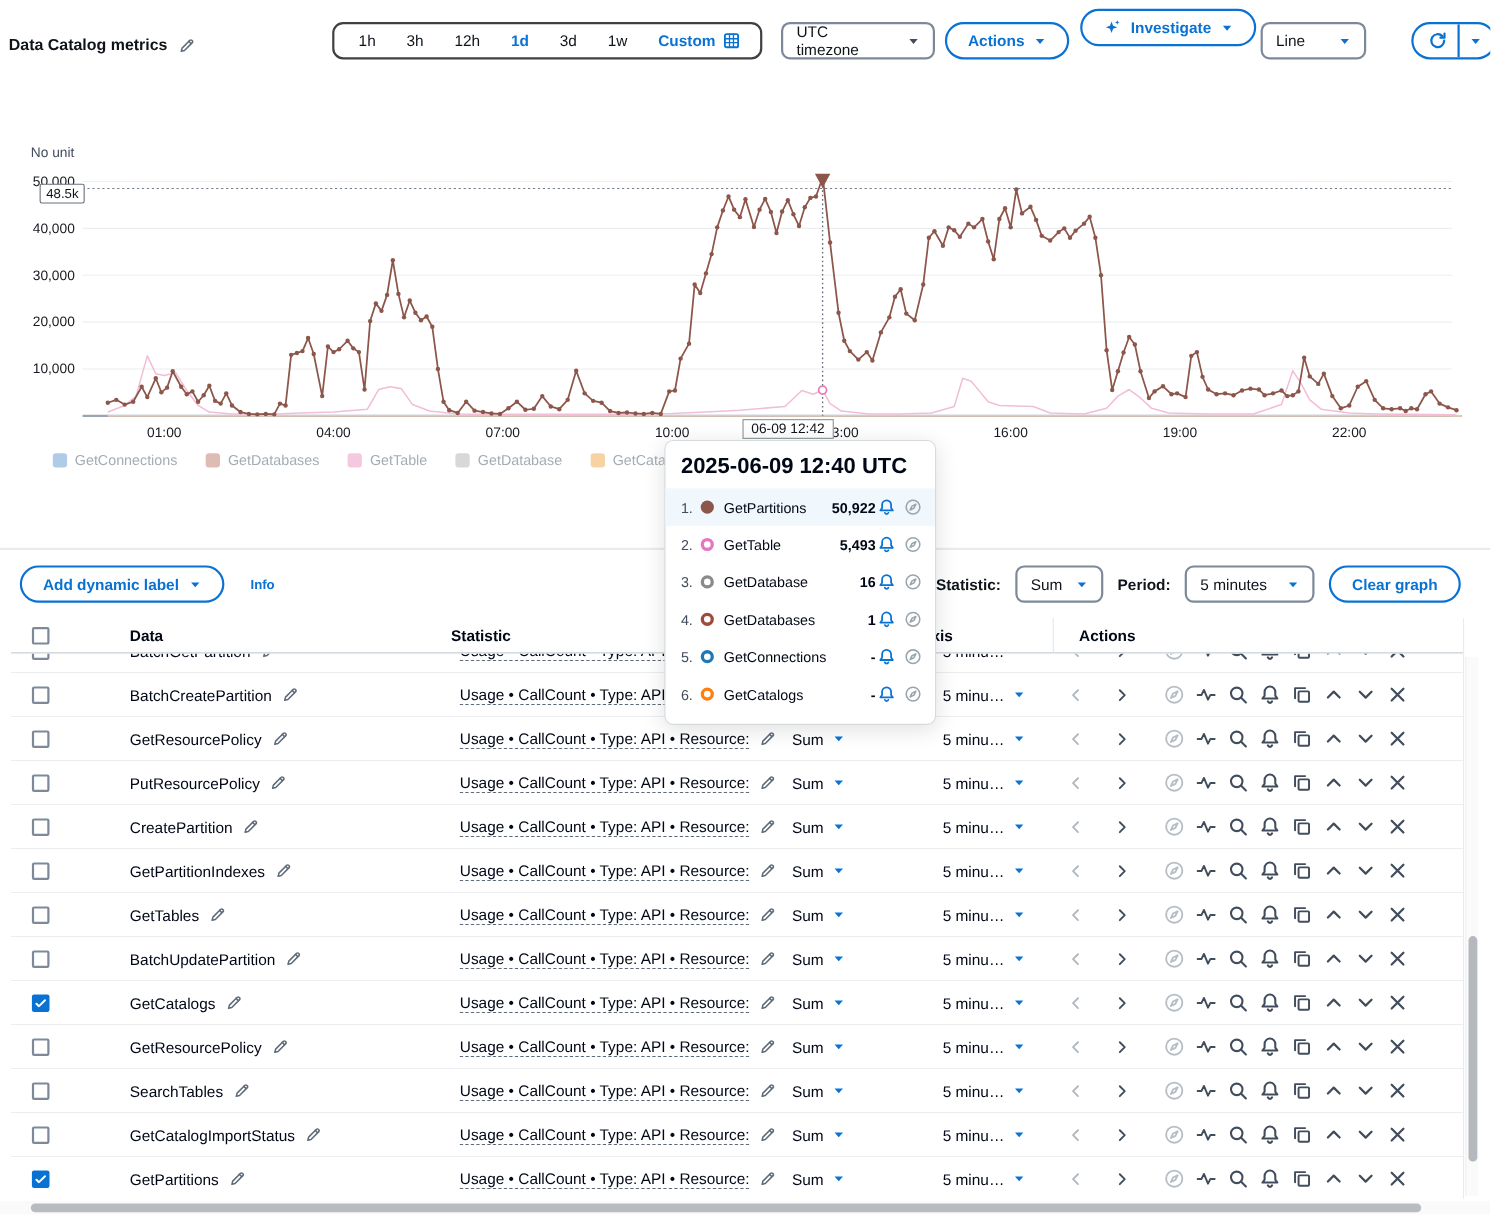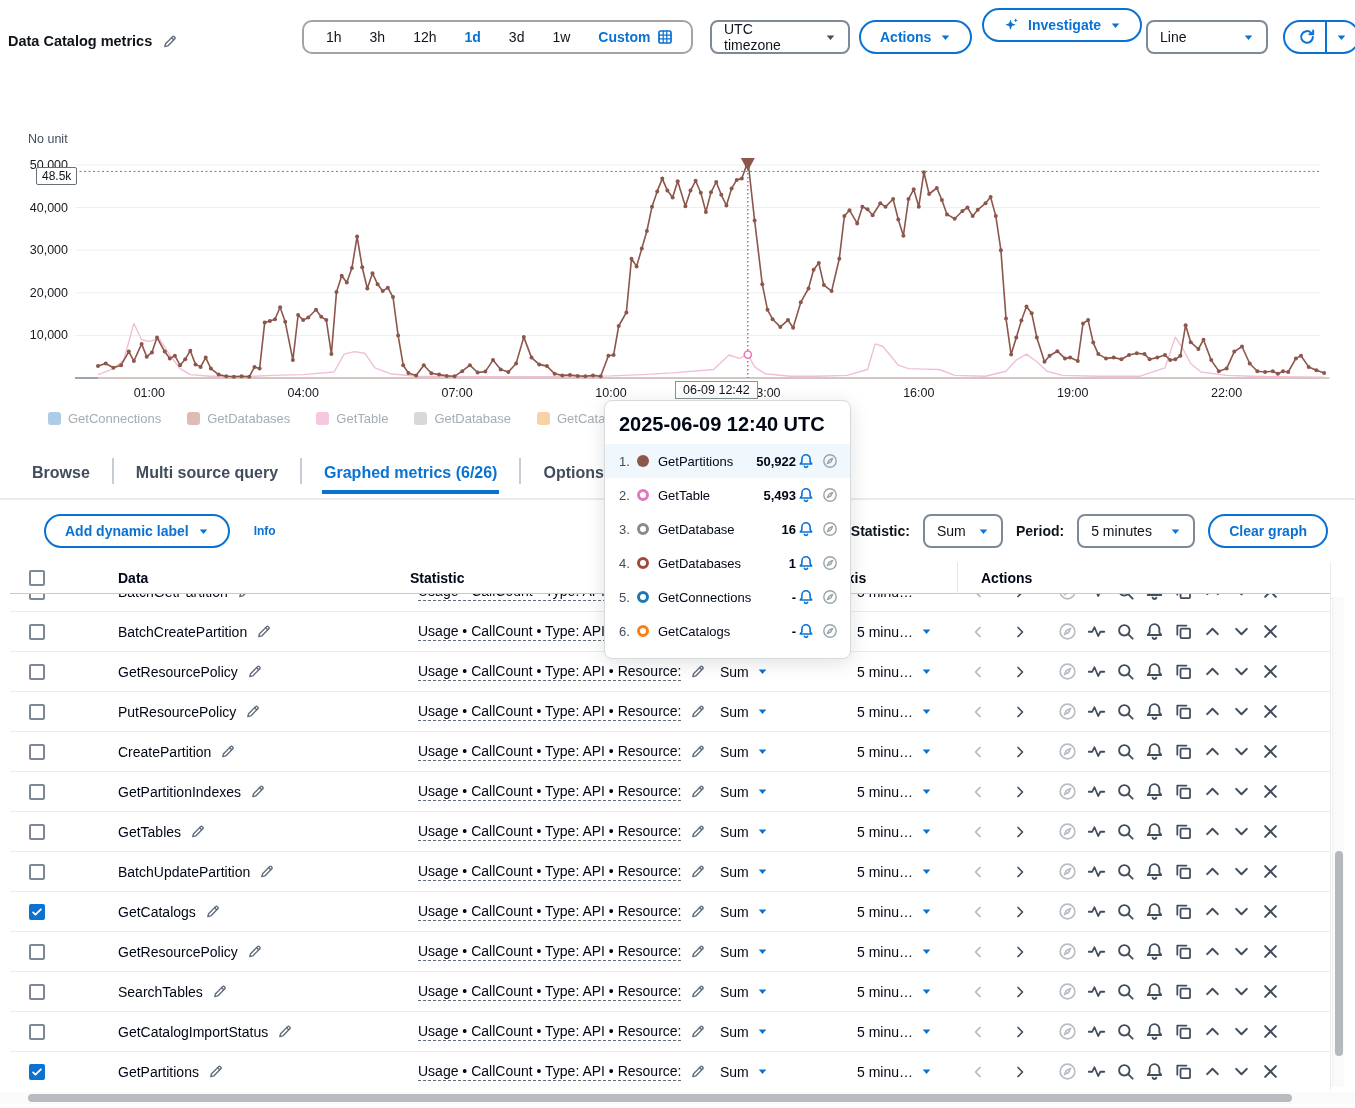--- a/index.html
+++ b/index.html
@@ -9,21 +9,21 @@
   .abs { position:absolute; }
 
   
   .page-title { font-size:14.5px; font-weight:bold; color:#0f141a; display:flex; align-items:center; gap:10px;}
   .icon14 { width:15px; height:15px; color:#414d5c; display:inline-flex; }
   .icon14 svg, .icon16 svg, .icon18 svg, .icon10 svg { width:100%; height:100%; display:block; }
   .icon16 { width:16px; height:16px; display:inline-flex; }
   .icon18 { width:18px; height:18px; display:inline-flex; }
   .icon10 { width:11px; height:11px; display:inline-flex; }
 
-  .seg { display:inline-flex; align-items:center; border:2px solid #a3a3a3; border-radius:10px; height:34px; padding:0 8px; background:#fff;}
+  .seg { display:inline-flex; align-items:center; border:2px solid #404040; border-radius:10px; height:34px; padding:0 8px; background:#fff;}
   .seg-item { padding:0 14px; font-size:14px; color:#0f141a; cursor:pointer; }
   .seg-item.active { color:#0972d3; font-weight:bold; }
   .seg-custom { color:#0972d3; font-weight:bold; display:inline-flex; align-items:center; gap:7px; padding:0 10px 0 14px; font-size:14px; cursor:pointer;}
 
   .select-gray { display:inline-flex; align-items:center; justify-content:space-between; gap:12px; border:2px solid #7d8998;
                  border-radius:8px; padding:0 12px; height:34px; font-size:14px; color:#0f141a; background:#fff; cursor:pointer;}
   .btn-blue { display:inline-flex; align-items:center; justify-content:center; gap:9px; border:2px solid #0972d3; color:#0972d3;
               font-weight:bold; font-size:14px; border-radius:18px; padding:0 19px; height:34px; background:#fff; cursor:pointer; white-space:nowrap;}
   .caret-blue { color:#0972d3; } .caret-dark { color:#414d5c; }
   .split-btn { display:inline-flex; align-items:stretch; border:2px solid #0972d3; border-radius:18px; height:34px; overflow:hidden; background:#fff;}
@@ -155,21 +155,21 @@
         </svg>
       </span>
     <span>Investigate</span>
     <span class="icon10 caret-blue">
         <svg viewBox="0 0 16 16">
           <path d="M2.5 5h11L8 11.5z" fill="currentColor"></path>
         </svg>
       </span>
   </div>
 
-  <div class="abs select-gray" style="left:1146px; top:20px; width:122px;">
+  <div class="abs select-gray" style="left:1146px; top:20px; width:96px;">
     <span>Line</span>
     <span class="icon10 caret-blue">
         <svg viewBox="0 0 16 16">
           <path d="M2.5 5h11L8 11.5z" fill="currentColor"></path>
         </svg>
       </span>
   </div>
 
   <div class="abs split-btn" style="left:1283px; top:20px;">
     <span class="split-l">
@@ -561,32 +561,23 @@
             <svg viewBox="0 0 16 16" fill="none" stroke="currentColor" stroke-width="1.4" stroke-linecap="round" stroke-linejoin="round">
               <circle cx="8" cy="8" r="6.2"></circle>
               <path d="M10.6 5.4l-1.7 3.5-3.5 1.7 1.7-3.5z"></path>
             </svg>
           </span>
         </div>
       </div>
   </div>
 
   <div class="abs tabs-divider" style="left:0; top:498px; width:1355px;"></div>
-  <div class="abs tabs-row" style="left:30px; top:456px;">
-    <div class="tab">Browse</div>
-    <div class="tab-sep"></div>
-    <div class="tab">Multi source query</div>
-    <div class="tab-sep"></div>
-    <div class="tab active">Graphed metrics (6/26)</div>
-    <div class="tab-sep"></div>
-    <div class="tab">Options</div>
-  </div>
-
-
-  <div class="abs" style="left:44px; top:514px; display:flex; align-items:center; gap:24px;">
+
+
+  <div class="abs" style="left:18px; top:514px; display:flex; align-items:center; gap:24px;">
     <div class="btn-blue">
       <span>Add dynamic label</span>
       <span class="icon10 caret-blue">
           <svg viewBox="0 0 16 16">
             <path d="M2.5 5h11L8 11.5z" fill="currentColor"></path>
           </svg>
         </span>
     </div>
     <span class="info-link">Info</span>
   </div>

